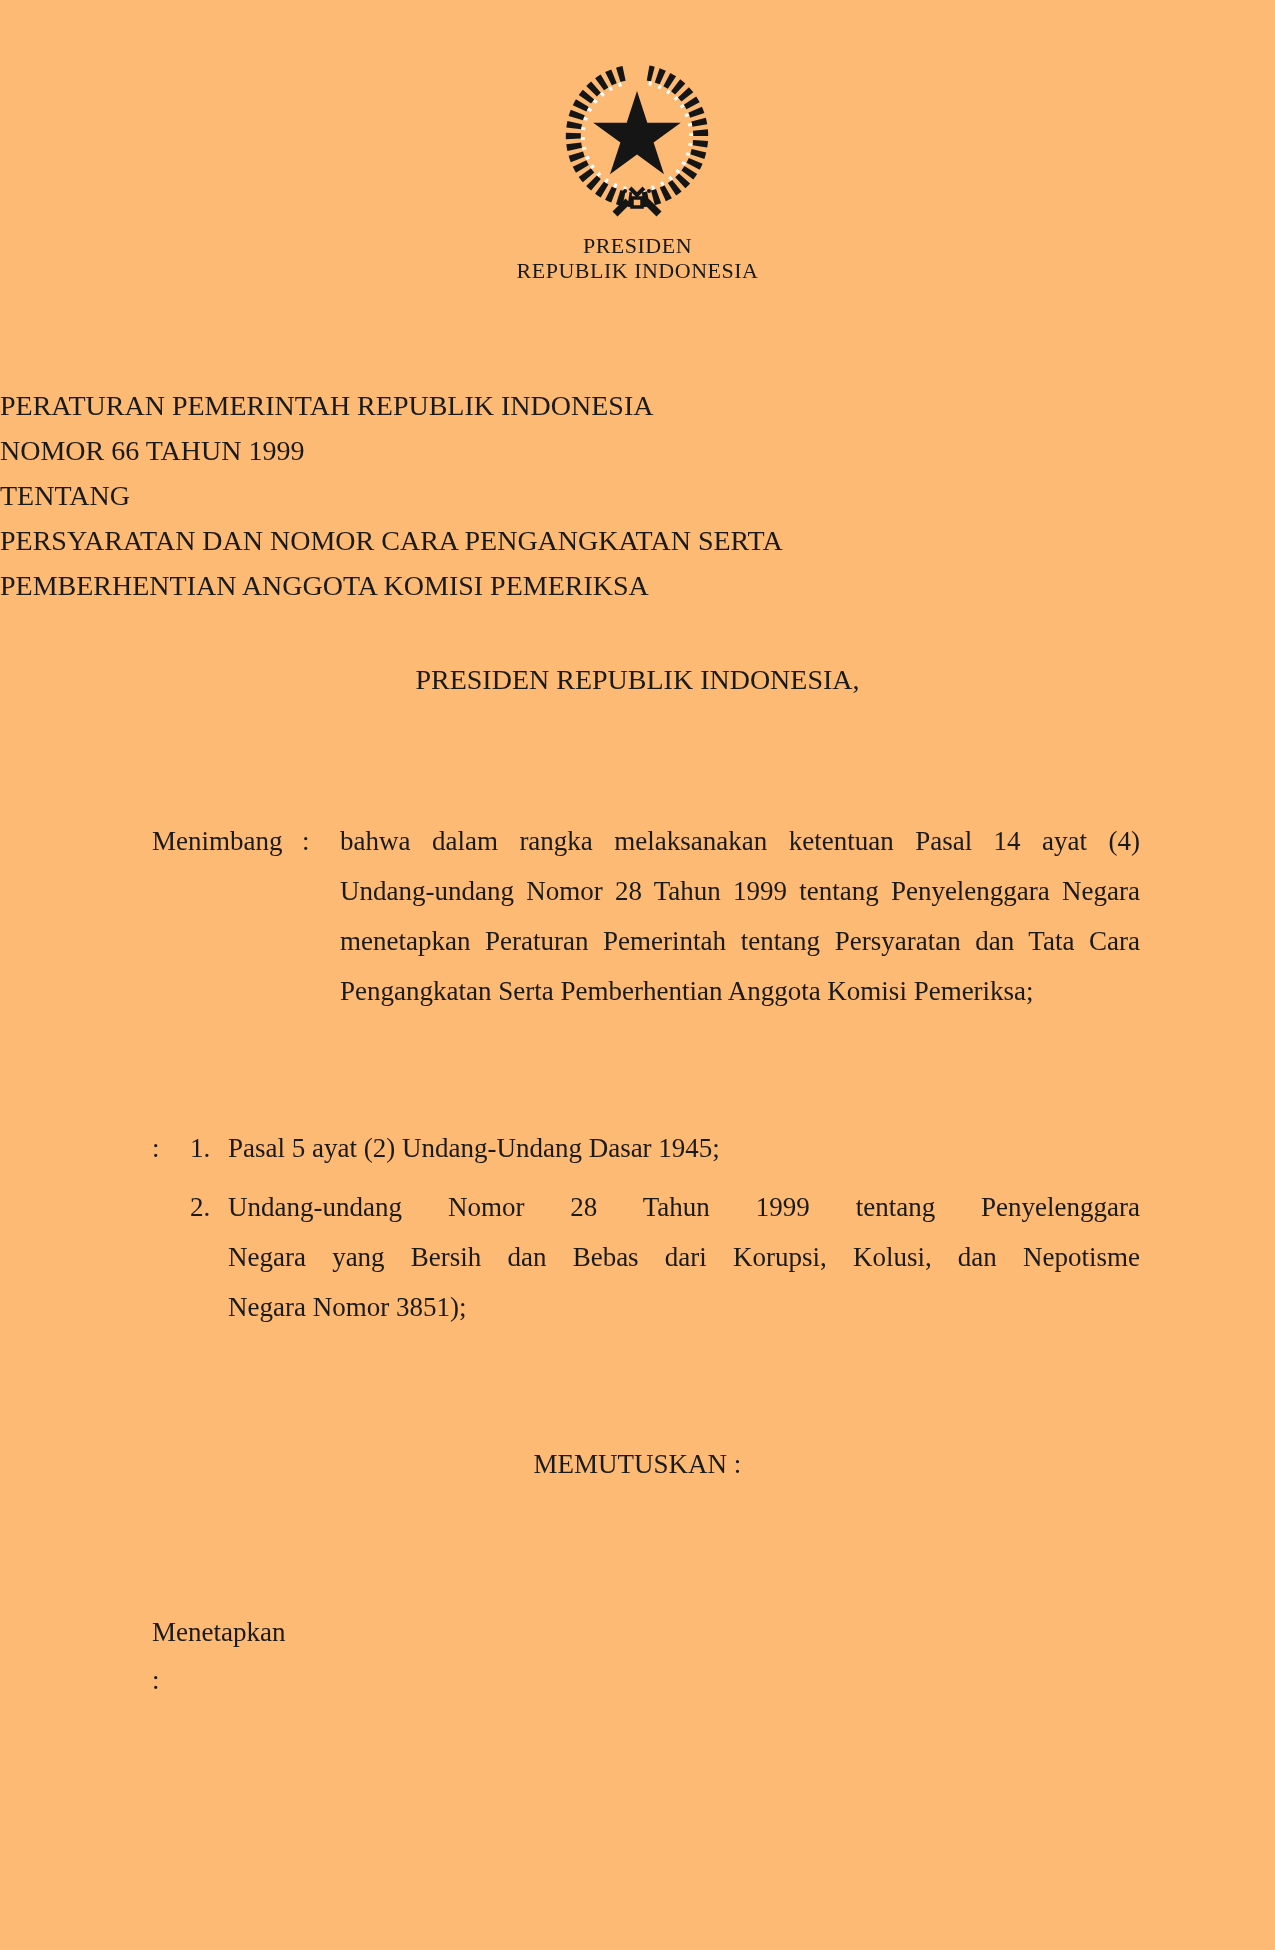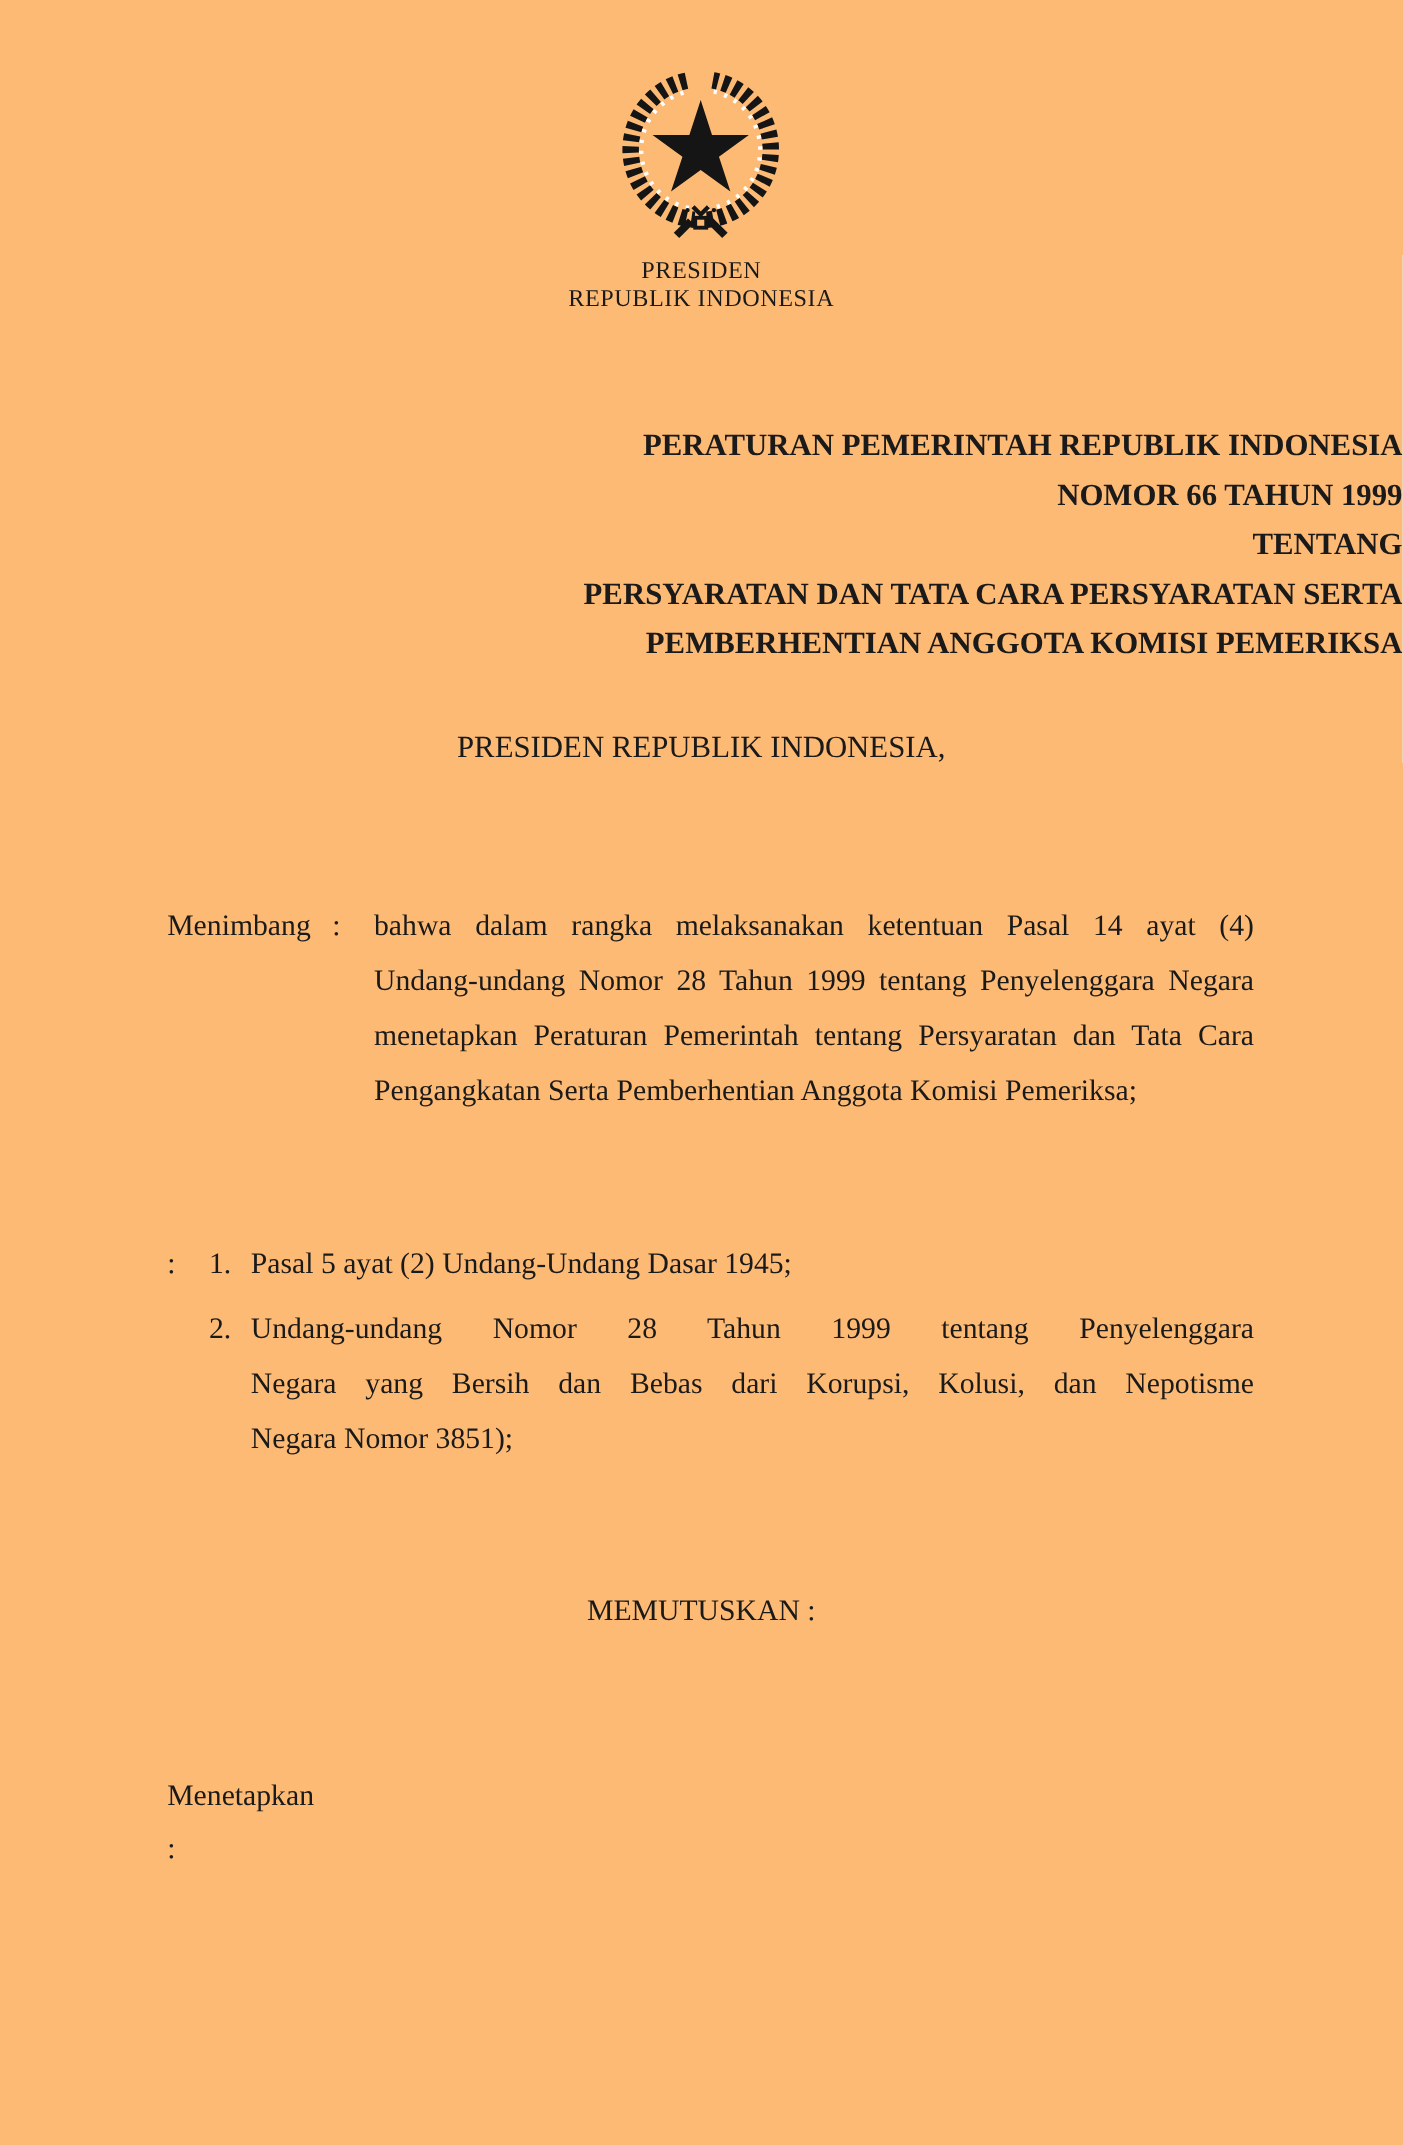--- a/index.html
+++ b/index.html
@@ -13,21 +13,21 @@
     overflow:hidden;
   }
   .emblem{position:absolute;left:559px;top:52px;width:158px;height:168px;}
   .emblem svg{width:100%;height:100%;}
   .letterhead{
     position:absolute;left:0;top:233px;width:100%;
     text-align:center;font-size:22px;line-height:25px;letter-spacing:.5px;
   }
   .title-block{
     position:absolute;left:0;top:383px;width:100%;
-    text-align:right;font-size:28px;line-height:45px;font-weight:bold;
+    text-align:left;font-size:28px;line-height:45px;
   }
   .salutation{
     position:absolute;left:0;top:655px;width:100%;
     text-align:center;font-size:28px;line-height:50px;
   }
   .clause{
     position:absolute;left:152px;width:988px;
     display:flex;font-size:27px;line-height:50px;
   }
   .clause .label{width:150px;flex:none;}
@@ -77,21 +77,21 @@
 
   <div class="letterhead">
     <div>PRESIDEN</div>
     <div>REPUBLIK INDONESIA</div>
   </div>
 
   <div class="title-block">
     <div>PERATURAN PEMERINTAH REPUBLIK INDONESIA</div>
     <div>NOMOR 66 TAHUN 1999</div>
     <div>TENTANG</div>
-    <div>PERSYARATAN DAN TATA CARA PERSYARATAN SERTA</div>
+    <div>PERSYARATAN DAN NOMOR CARA PENGANGKATAN SERTA</div>
     <div>PEMBERHENTIAN ANGGOTA KOMISI PEMERIKSA</div>
   </div>
 
   <div class="salutation">PRESIDEN REPUBLIK INDONESIA,</div>
 
   <div class="clause clause-menimbang">
     <div class="label">Menimbang</div>
     <div class="colon">:</div>
     <div class="content">
       <div class="jline">bahwa dalam rangka melaksanakan ketentuan Pasal 14 ayat (4)</div>

